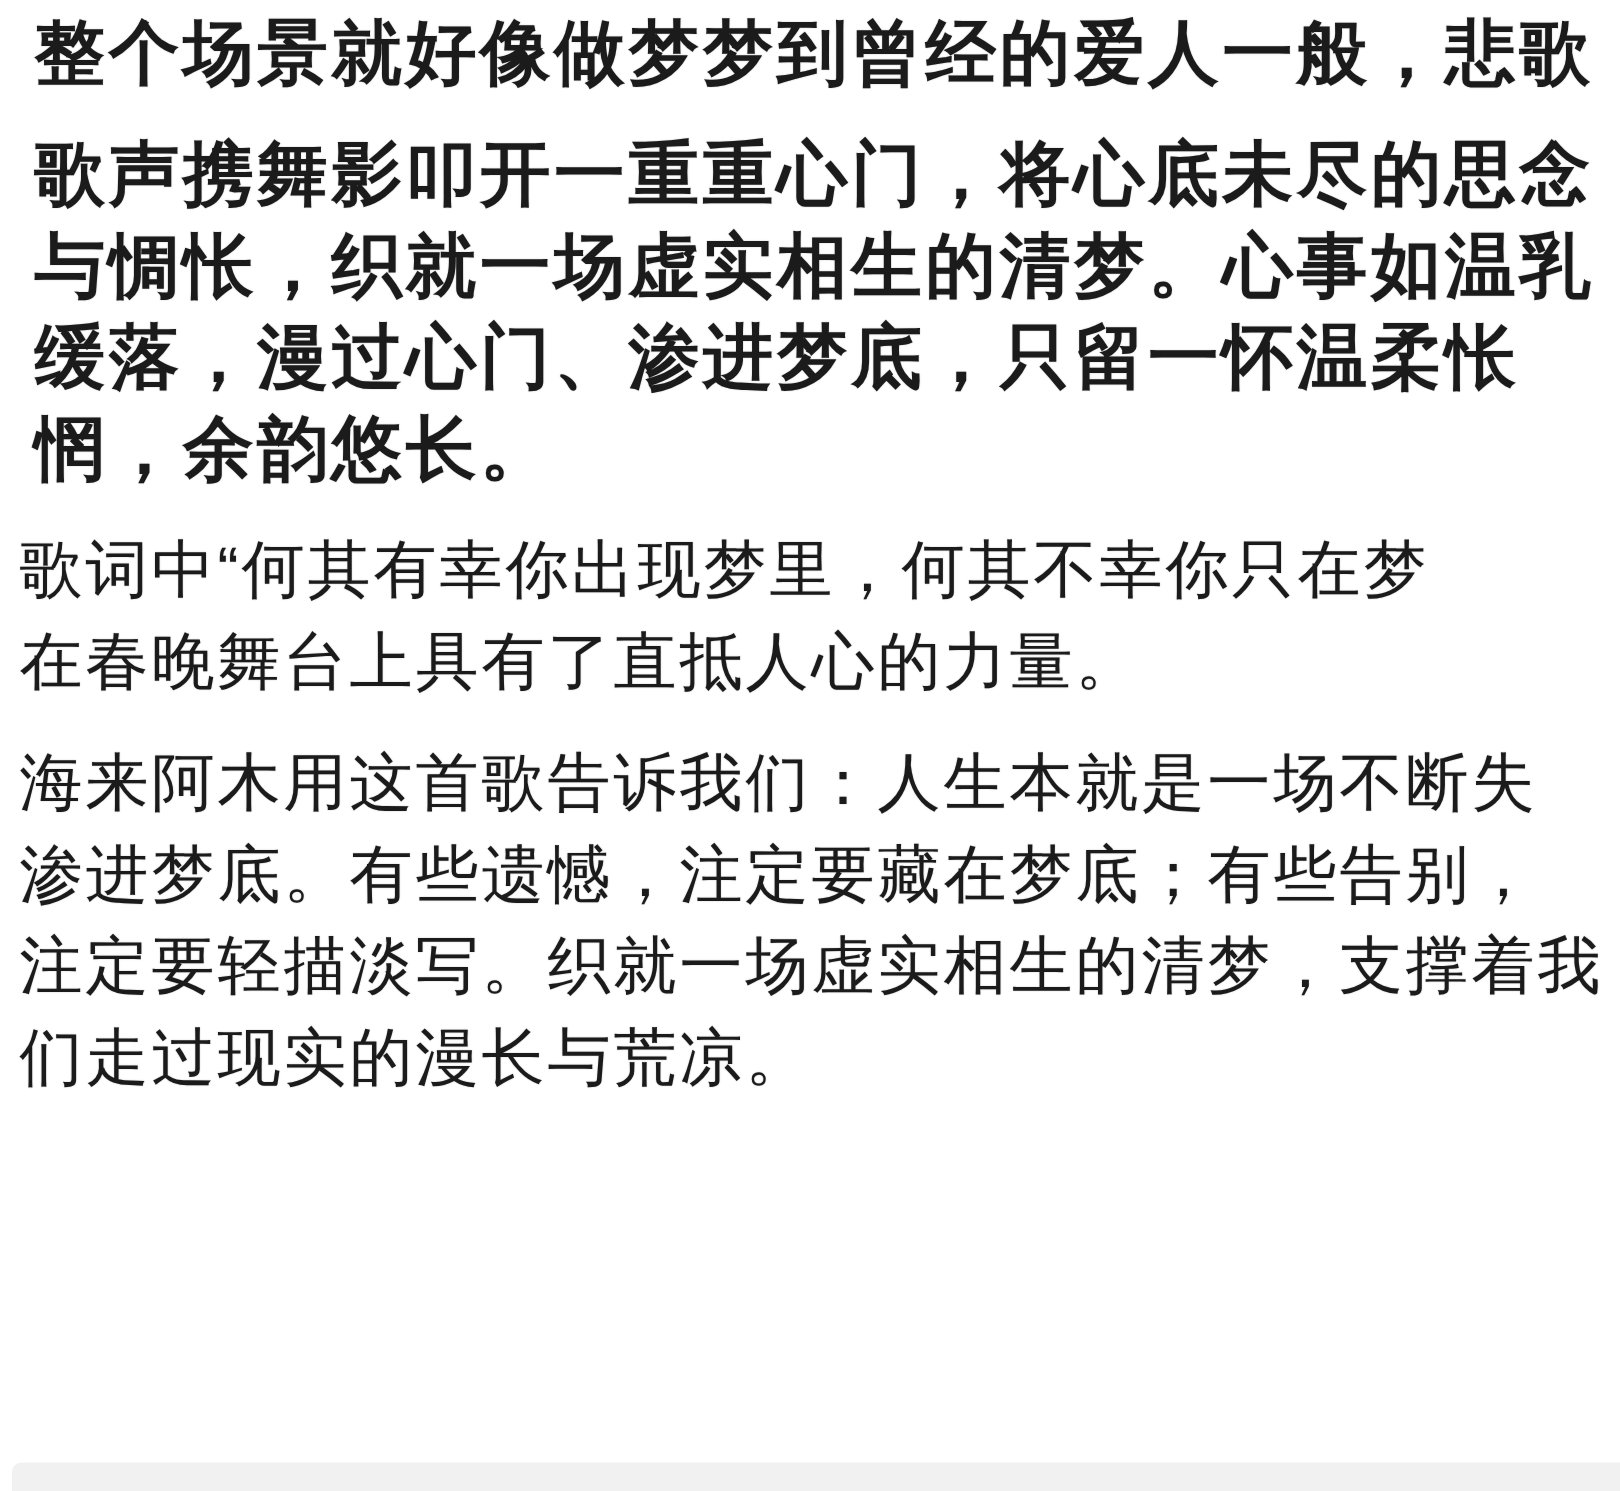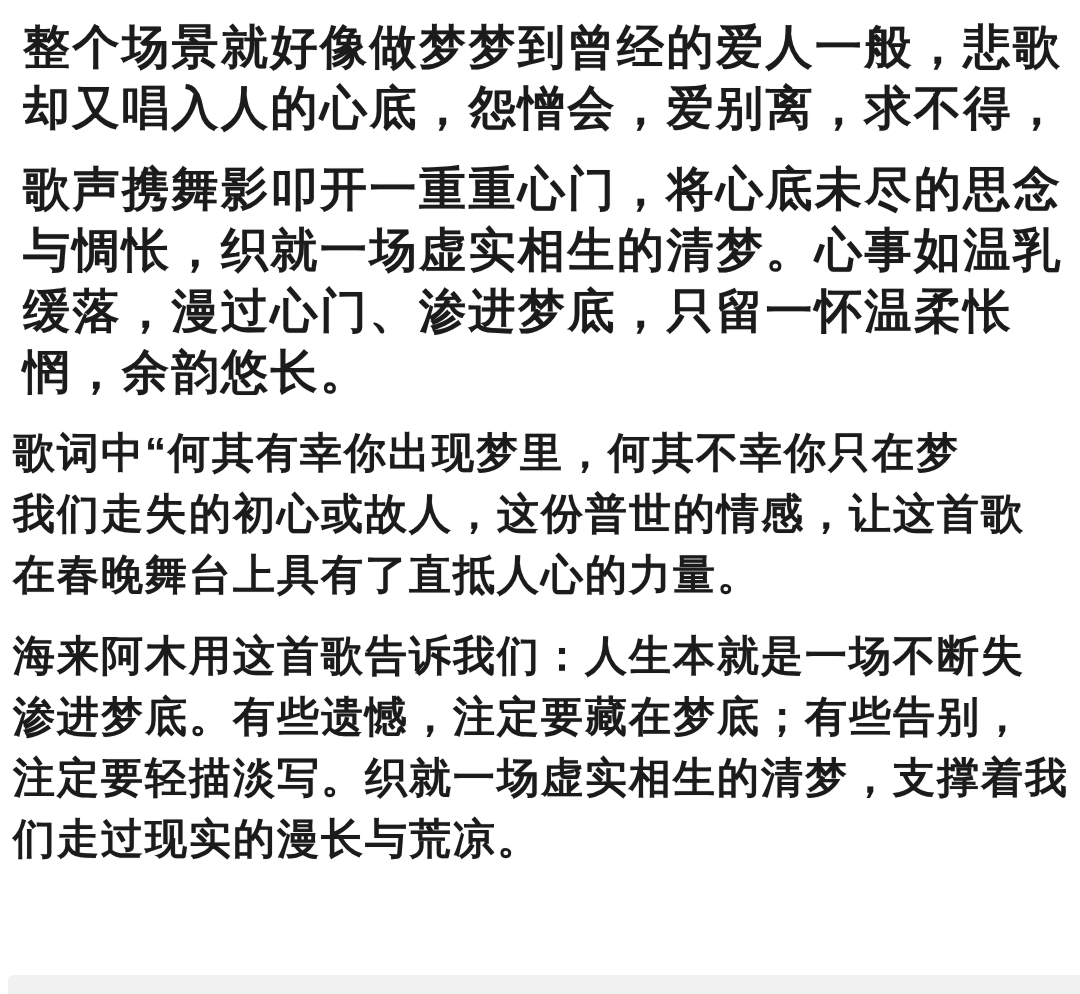--- a/index.html
+++ b/index.html
@@ -8,21 +8,21 @@
   }
   body {
     width: 1080px;
     height: 994px;
     background: #ffffff;
     overflow: hidden;
     position: relative;
     font-family: "Liberation Sans", "DejaVu Sans", sans-serif;
   }
   .article {
-    padding: 16px 14px 0 13px;
+    padding: 4px 14px 0 13px;
     color: #1b1b1b;
   }
   .para {
     margin: 0 0 20px 0;
   }
   .para:last-child {
     margin-bottom: 14px;
   }
   .line {
     white-space: nowrap;
@@ -30,54 +30,52 @@
   }
   .para.large-bold .line {
     font-size: 47px;
     font-weight: 700;
     line-height: 61px;
     letter-spacing: 2.5px;
     padding-left: 10px;
   }
   .para.regular .line {
     font-size: 42px;
-    font-weight: 700;
+    font-weight: 400;
     line-height: 61px;
     letter-spacing: 2px;
   }
   .bottom-strip {
     position: absolute;
     left: 8px;
     right: 0;
     bottom: 0;
     height: 19px;
     background: #f1f1f2;
     border-radius: 6px 0 0 0;
   }
 </style>
 </head>
 <body>
 
 <div class="article">
 
   <div class="para large-bold">
     <div class="line">整个场景就好像做梦梦到曾经的爱人一般，悲歌</div>
-    <div class="line">却又唱入人的心底，怨憎会，爱别离，求不得，</div>
   </div>
 
   <div class="para large-bold">
     <div class="line">歌声携舞影叩开一重重心门，将心底未尽的思念</div>
     <div class="line">与惆怅，织就一场虚实相生的清梦。心事如温乳</div>
     <div class="line">缓落，漫过心门、渗进梦底，只留一怀温柔怅</div>
     <div class="line">惘，余韵悠长。</div>
   </div>
 
   <div class="para regular">
     <div class="line">歌词中“何其有幸你出现梦里，何其不幸你只在梦</div>
-    <div class="line">我们走失的初心或故人，这份普世的情感，让这首歌</div>
     <div class="line">在春晚舞台上具有了直抵人心的力量。</div>
   </div>
 
   <div class="para regular">
     <div class="line">海来阿木用这首歌告诉我们：人生本就是一场不断失</div>
     <div class="line">渗进梦底。有些遗憾，注定要藏在梦底；有些告别，</div>
     <div class="line">注定要轻描淡写。织就一场虚实相生的清梦，支撑着我</div>
     <div class="line">们走过现实的漫长与荒凉。</div>
   </div>
 

